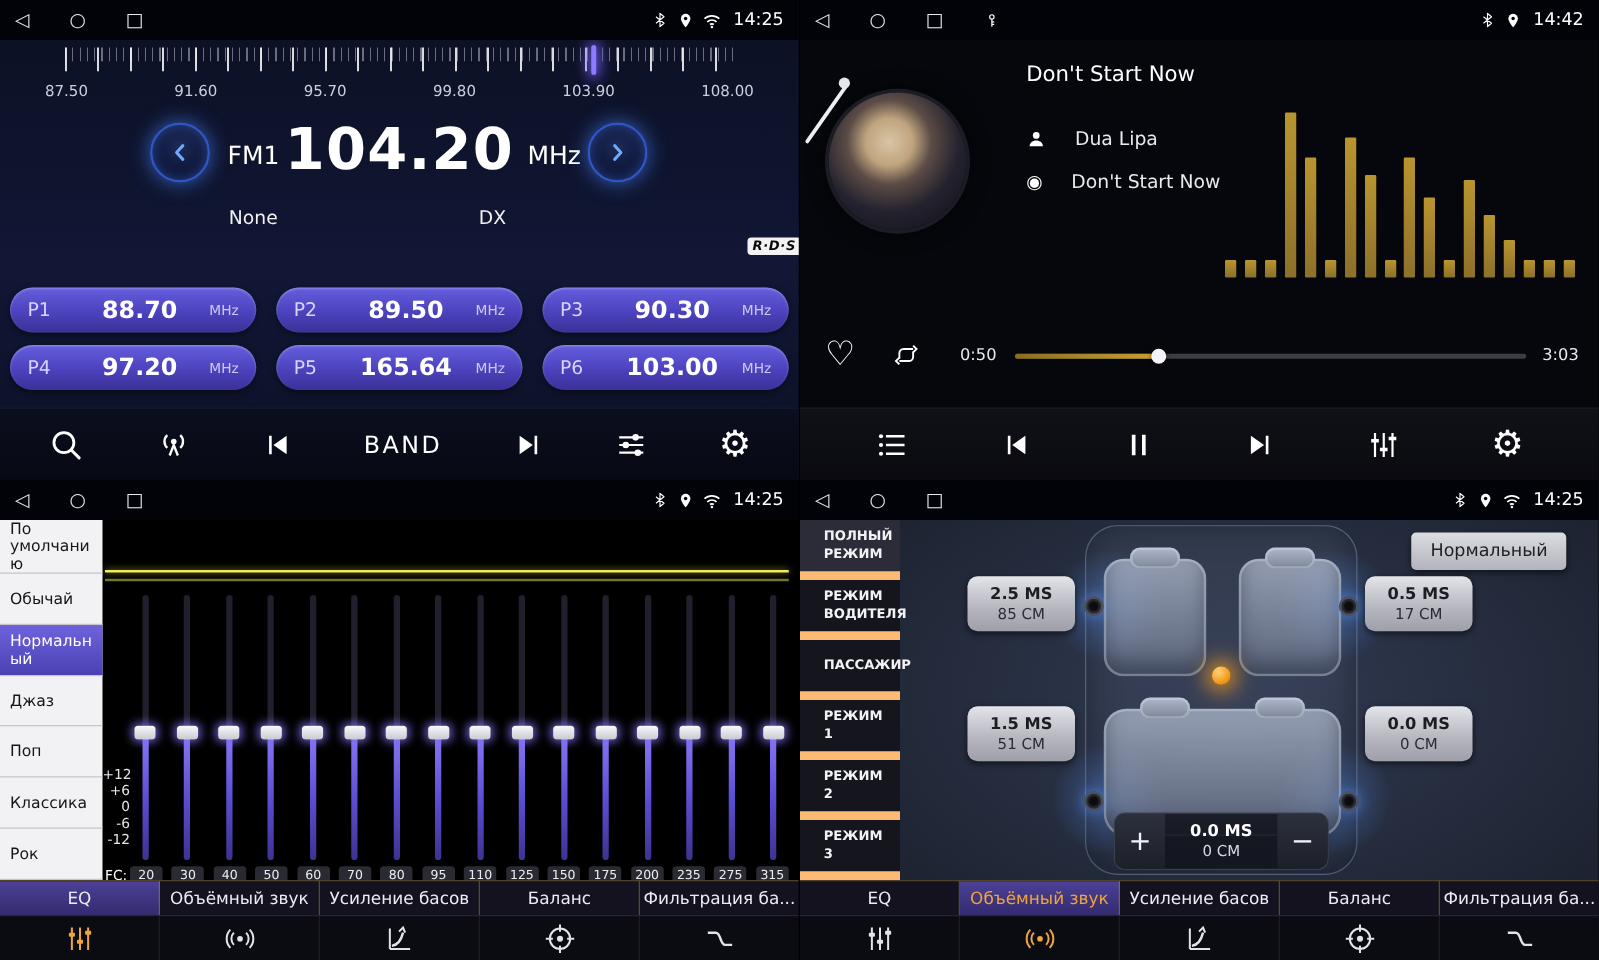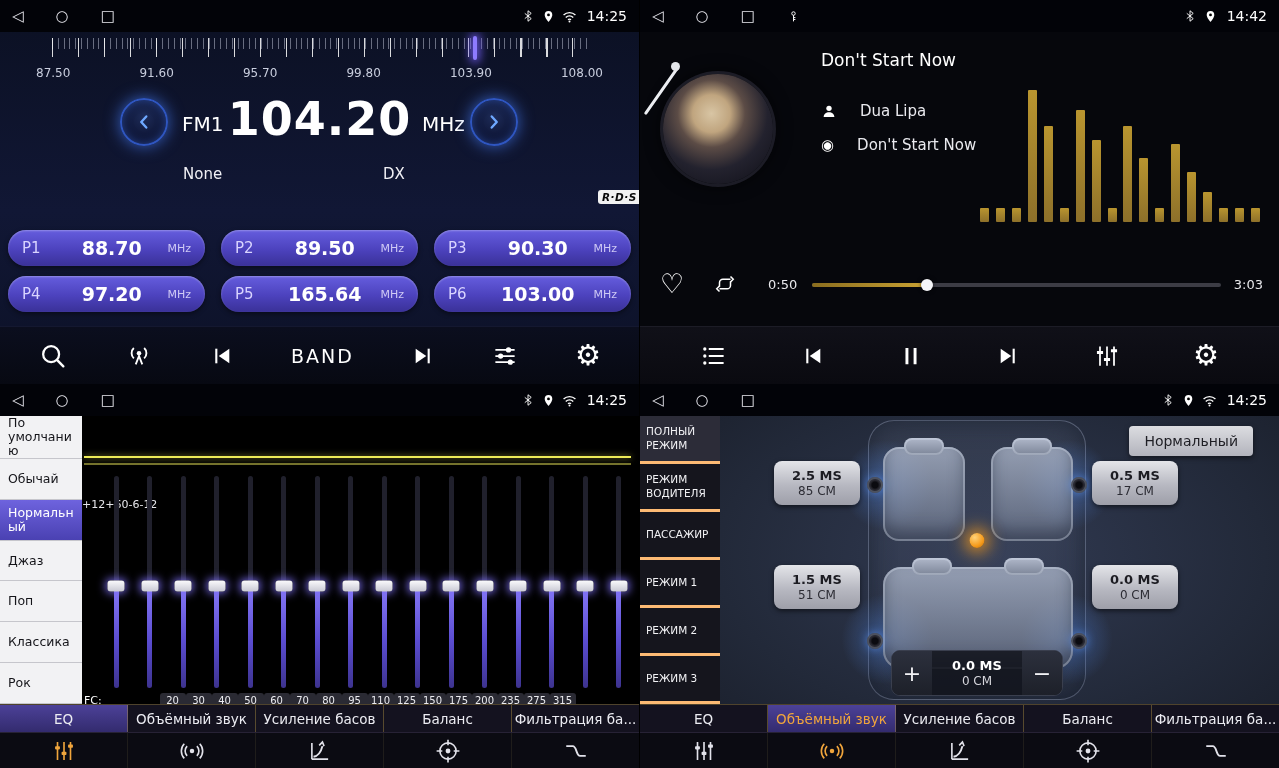--- a/index.html
+++ b/index.html
@@ -76,49 +76,49 @@
 .pknob{position:absolute;top:-4px;width:12px;height:12px;border-radius:50%;background:#f4f4f8;box-shadow:0 0 4px rgba(0,0,0,.6)}
 .duration{position:absolute;right:16px;top:7px;font-size:13px;color:#e8e8ec}
 .player-bottom{position:absolute;left:0;right:0;bottom:0;height:58px;background:linear-gradient(180deg,#101018,#0a0a10);display:flex;align-items:center;justify-content:space-around;padding:0 24px;border-top:1px solid #1c1c26}
 
 
 .eq-side{position:absolute;left:0;top:32px;width:82px;height:288px;background:#f2f2f4;display:flex;flex-direction:column;z-index:2}
 .eq-item{flex:1;display:flex;align-items:center;padding:0 8px;font-size:12.5px;color:#15151a;border-bottom:1px solid #c6c6cc;line-height:1.12;overflow-wrap:anywhere;cursor:pointer}
 .eq-item.sel{background:linear-gradient(180deg,#6e63de,#4a41b2);color:#fff}
 .eq-curve{position:absolute;left:84px;right:8px;top:72px;height:2px;background:#eeec58;box-shadow:0 0 6px rgba(238,236,88,.7)}
 .eq-curve2{position:absolute;left:84px;right:8px;top:79px;height:2px;background:#75732c}
-.eq-scale{position:absolute;left:82px;top:114px;width:22px;height:180px;display:flex;flex-direction:row;justify-content:space-between}
+.eq-scale{position:absolute;left:82px;top:114px;width:22px;height:180px;display:flex;flex-direction:column;justify-content:flex-end}
 .eq-scale-val{font-size:11px;color:#e6e6ea;text-align:right}
 .eq-sliders{position:absolute;left:104px;right:8px;top:92px;height:212px;display:flex;justify-content:space-between}
 .slider{width:24px;height:100%;position:relative;cursor:pointer}
 .strack{position:relative;width:5px;height:100%;margin:0 auto;border-radius:3px;background:linear-gradient(180deg,#20202c 0%,#20202c 52%,#8577f5 53%,#5a4cd0 78%,#3d338f 100%)}
 .shandle{position:absolute;left:50%;top:52%;transform:translate(-50%,-50%);width:17px;height:11px;border-radius:3px;background:linear-gradient(180deg,#fafafc,#c9c9d4);box-shadow:0 0 8px 2px rgba(125,110,245,.85);cursor:grab}
 .fc-row,.q-row{position:absolute;left:84px;right:8px;height:17px;display:flex;align-items:center}
 .fc-row{top:308px}
 .q-row{top:331px}
 .row-lab{width:20px;font-size:11px;color:#fff}
-.valrow{flex:1;display:flex;justify-content:center}
+.valrow{flex:1;display:flex;justify-content:space-between}
 .valbox{width:26px;height:15px;background:#2a2a33;border-radius:3px;color:#ececf0;font-size:10px;display:flex;align-items:center;justify-content:center}
 
 
 .tabbar{position:absolute;left:0;right:0;bottom:0;height:64px;z-index:4}
 .tab-labels{display:flex;height:28px;background:#14121f;border-top:1px solid rgba(190,160,70,.35)}
 .tab-label{flex:1;display:flex;align-items:center;justify-content:center;font-size:13.5px;color:#ecece f2;color:#ececf2;border-right:1px solid rgba(190,160,70,.4);white-space:nowrap;overflow:hidden;cursor:pointer}
 .tab-label:last-child{border-right:none}
 .tab-label.sel{background:linear-gradient(180deg,#4c4198,#332b6e)}
 .tab-label.lab-gold{color:#f0a53c}
 .tab-icons{display:flex;height:36px;background:#0b0b12;border-top:1px solid #272235}
 .tab-icon{flex:1;display:flex;align-items:center;justify-content:center;border-right:1px solid rgba(120,110,70,.18);cursor:pointer}
 .tab-icon:last-child{border-right:none}
 .tab-icon svg{width:26px;height:26px;color:#e2e2ea}
 .tab-icon.gold svg{color:#f0a53c}
 
 
 .sf-side{position:absolute;left:0;top:32px;width:80px;height:288px;background:#15151d;display:flex;flex-direction:column;z-index:3}
-.sf-item{flex:1;display:flex;align-items:center;padding:0 6px;font-size:10.5px;font-weight:normal;color:#f2f2f5;border-bottom:3px solid #fdba74;line-height:1.25;cursor:pointer}
+.sf-item{flex:1;display:flex;align-items:center;padding:0 19px;font-size:10.5px;font-weight:bold;color:#f2f2f5;border-bottom:7px solid #fdba74;line-height:1.25;cursor:pointer}
 .sf-item.sel{background:#2c2c38}
 .profile-btn{position:absolute;right:26px;top:42px;padding:7px 15px;font-size:14px;color:#1e1e24;background:linear-gradient(180deg,#dcdde1,#b2b3bc);border:none;border-radius:4px;box-shadow:0 2px 5px rgba(0,0,0,.5);font-family:inherit;cursor:pointer}
 .cabin{position:absolute;left:228px;top:36px;width:218px;height:280px;border-radius:26px;background:linear-gradient(180deg,rgba(130,140,165,.16),rgba(70,80,105,.10));border:1px solid rgba(170,180,205,.3);box-shadow:inset 0 0 24px rgba(20,26,40,.6)}
 .glow{position:absolute;width:92px;height:92px;border-radius:50%;background:radial-gradient(circle,rgba(90,150,255,.4),rgba(90,150,255,0) 70%);pointer-events:none}
 .g1{left:-28px;top:18px}.g2{right:-28px;top:18px}.g3{left:-28px;bottom:14px}.g4{right:-28px;bottom:14px}
 .seat{position:absolute;border-radius:16px;background:linear-gradient(180deg,rgba(172,182,202,.8),rgba(104,114,136,.7));box-shadow:inset 0 0 0 2px rgba(222,230,244,.35),inset 0 -10px 16px rgba(38,46,64,.55)}
 .seat-fl{left:14px;top:26px;width:82px;height:94px}
 .seat-fr{left:122px;top:26px;width:82px;height:94px}
 .seat-rear{left:14px;top:146px;width:190px;height:102px;border-radius:18px}
 .headrest{position:absolute;left:50%;transform:translateX(-50%);top:-9px;width:40px;height:17px;border-radius:8px;background:linear-gradient(180deg,#b0b8ca,#7c8598);box-shadow:inset 0 0 0 2px rgba(222,230,244,.35)}

